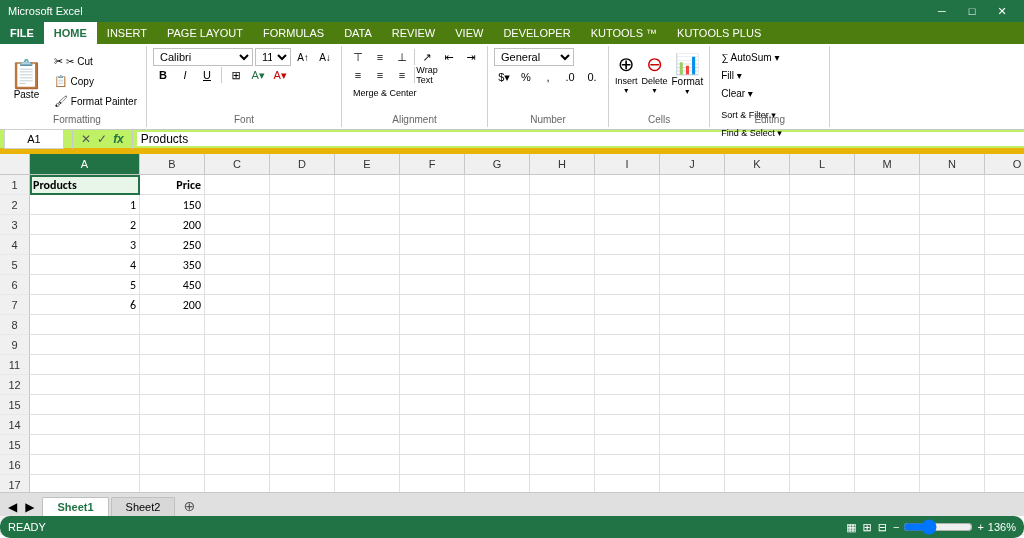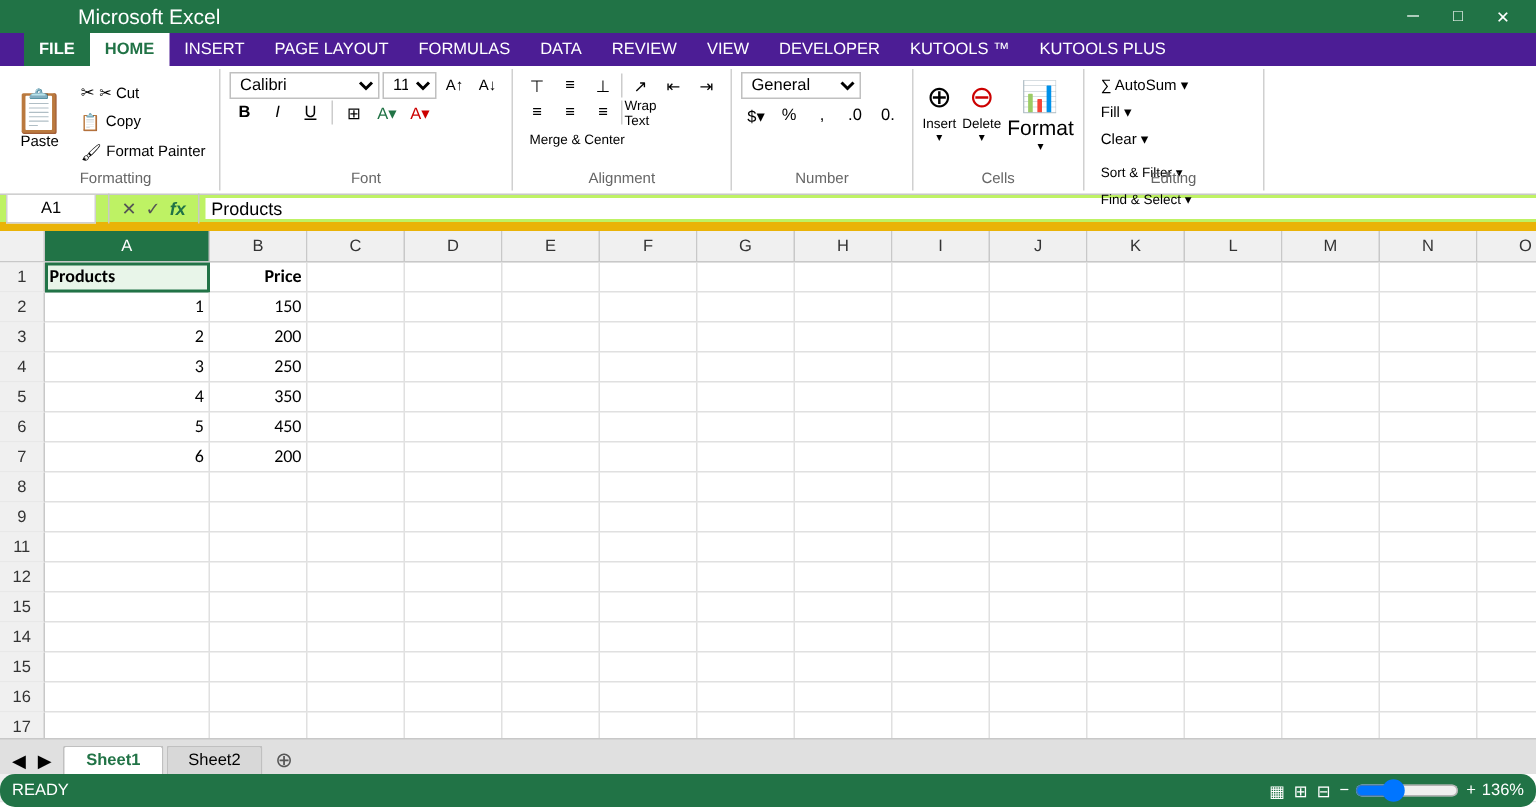--- a/index.html
+++ b/index.html
@@ -13,25 +13,24 @@
       display: flex;
       align-items: center;
       padding: 0 8px;
       font-size: 12px;
     }
     .title-bar .win-controls { display: flex; gap: 2px; font-size: 11px; }
     .win-btn { width: 28px; height: 20px; display: flex; align-items: center; justify-content: center; cursor: pointer; }
 
     
     .ribbon-tabs {
-      background: #4c1d95;
+      background: #4d7c0f;
       display: flex;
       height: 22px;
       align-items: flex-start;
-      padding-left: 16px;
     }
     .ribbon-tab {
       padding: 2px 10px;
       color: white;
       font-size: 11px;
       cursor: pointer;
       height: 22px;
       display: flex;
       align-items: center;
     }
@@ -267,21 +266,21 @@
       cursor: pointer;
       border: 1px solid transparent;
       border-radius: 2px;
       font-size: 11px;
     }
   </style>
 </head>
 <body>
 
 <div class="title-bar">
-  <span style="flex:1; font-size:14px;margin-left:44px;">Microsoft Excel</span>
+  <span style="flex:1; font-size:11px;">Microsoft Excel</span>
   <div class="win-controls">
     <div class="win-btn">─</div>
     <div class="win-btn">□</div>
     <div class="win-btn">✕</div>
   </div>
 </div>
 
 <div class="ribbon-tabs">
   <div class="ribbon-tab" style="background:#217346; color:white; font-weight:bold;">FILE</div>
   <div class="ribbon-tab active">HOME</div>
@@ -404,21 +403,21 @@
         <span style="font-size:9px;">Insert</span>
         <span style="font-size:8px;">▾</span>
       </div>
       <div style="display:flex; flex-direction:column; align-items:center; cursor:pointer;">
         <span style="font-size:20px; color:#c00;">⊖</span>
         <span style="font-size:9px;">Delete</span>
         <span style="font-size:8px;">▾</span>
       </div>
       <div style="display:flex; flex-direction:column; align-items:center; cursor:pointer;">
         <span style="font-size:20px;">📊</span>
-        <span style="font-size:14px;">Format</span>
+        <span style="font-size:10px;">Format</span>
         <span style="font-size:8px;">▾</span>
       </div>
     </div>
     <div class="ribbon-group-label">Cells</div>
   </div>
 
   <div class="ribbon-group" style="min-width:120px;">
     <div class="ribbon-group-content">
       <div class="ribbon-btn-small" style="font-size:10px;">∑ AutoSum ▾</div>
       <div class="ribbon-btn-small" style="font-size:10px;">Fill ▾</div>

